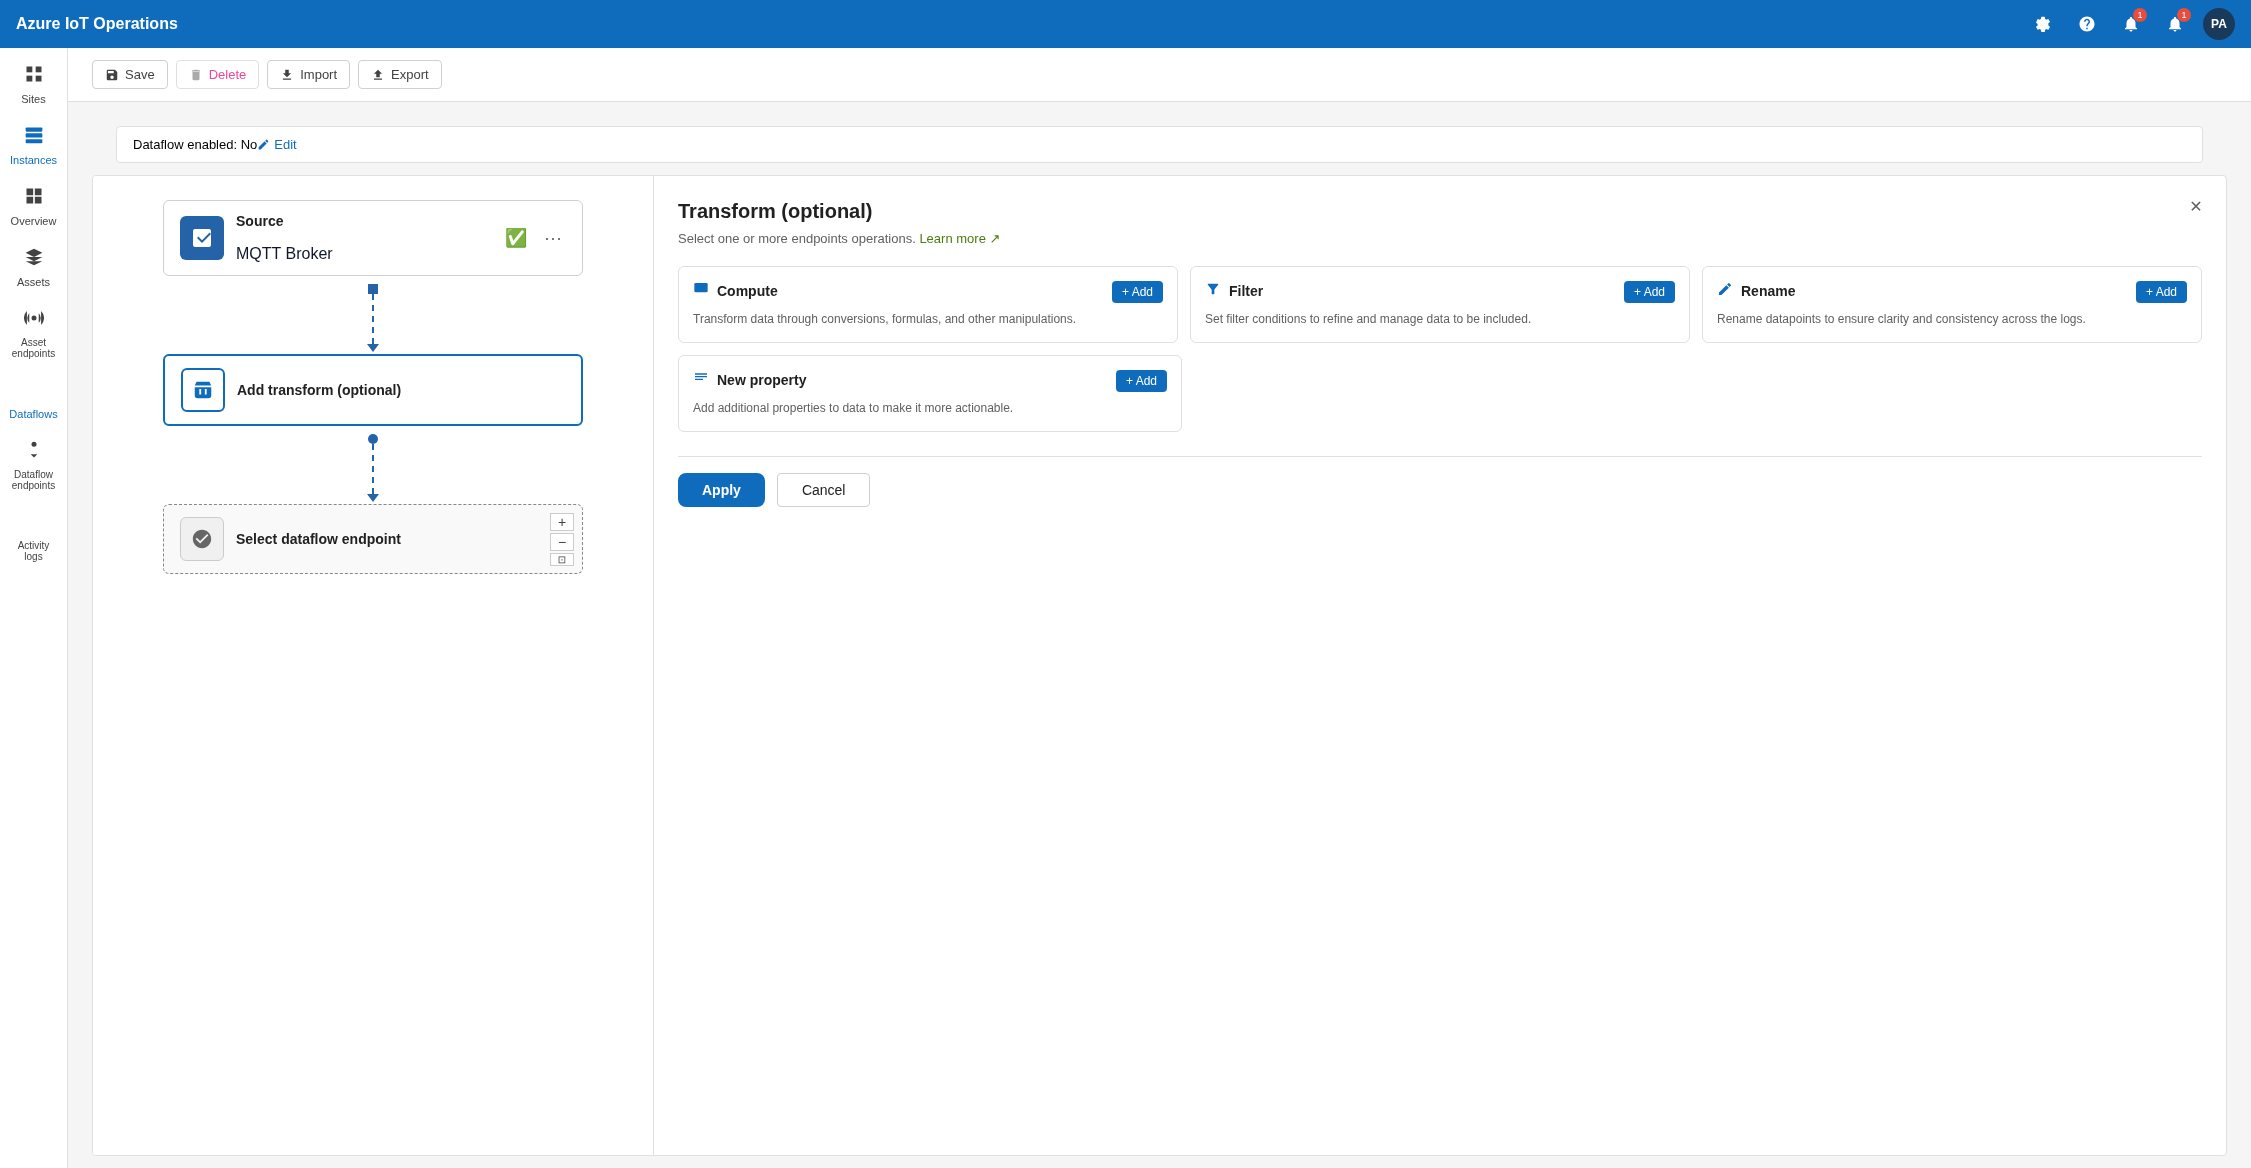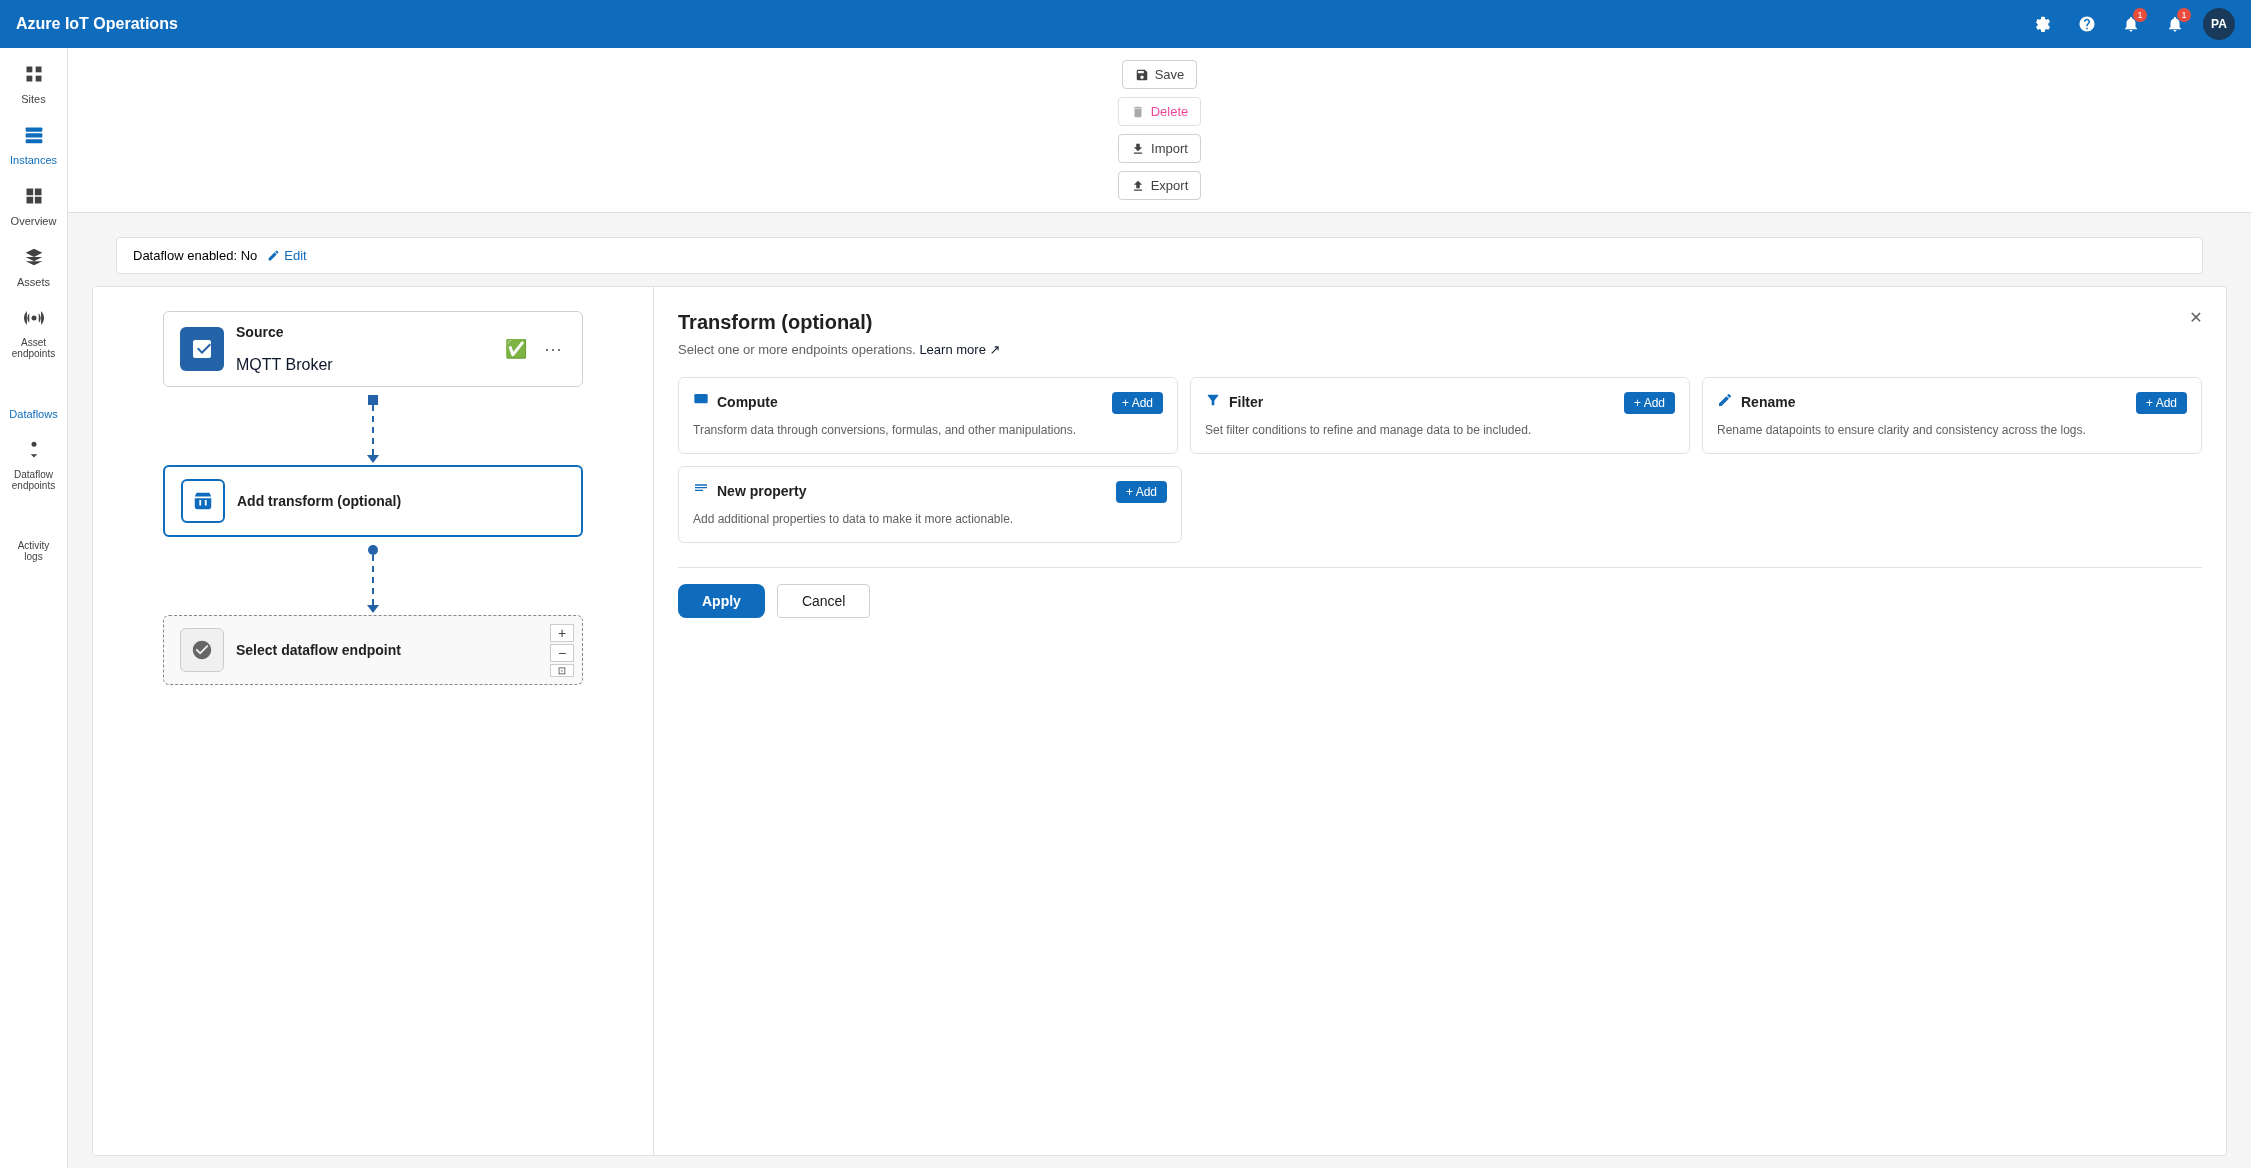--- a/index.html
+++ b/index.html
@@ -115,21 +115,20 @@
       font-size: 24px;
       font-weight: 600;
       color: #0f6cbd;
       margin-bottom: 12px;
     }
     .toolbar {
       display: flex;
       gap: 8px;
       padding-bottom: 12px;
       align-items: center;
-      flex-direction: column;
     }
     .toolbar-btn {
       display: flex;
       align-items: center;
       gap: 6px;
       padding: 6px 12px;
       border: 1px solid #d0d0d0;
       background: white;
       border-radius: 4px;
       cursor: pointer;
@@ -140,21 +139,21 @@
 
     
     .status-bar {
       background: white;
       border: 1px solid #e0e0e0;
       border-radius: 4px;
       margin: 12px 24px;
       padding: 10px 16px;
       display: flex;
       align-items: center;
-      gap: 10px;
+      gap: 0;
       flex-shrink: 0;
       font-size: 13px;
     }
     .edit-link {
       color: #0f6cbd;
       cursor: pointer;
       display: flex;
       align-items: center;
       gap: 4px;
     }
@@ -289,21 +288,21 @@
       font-size: 20px;
       font-weight: 600;
       color: #212121;
       margin-bottom: 8px;
     }
     .panel-subtitle {
       font-size: 13px;
       color: #616161;
       margin-bottom: 20px;
     }
-    .panel-subtitle a { color: #0f172a; text-decoration: none; }
+    .panel-subtitle a { color: #4d7c0f; text-decoration: none; }
 
     
     .transform-grid {
       display: grid;
       grid-template-columns: 1fr 1fr 1fr;
       gap: 12px;
       margin-bottom: 12px;
     }
     .transform-grid-row2 {
       display: grid;

